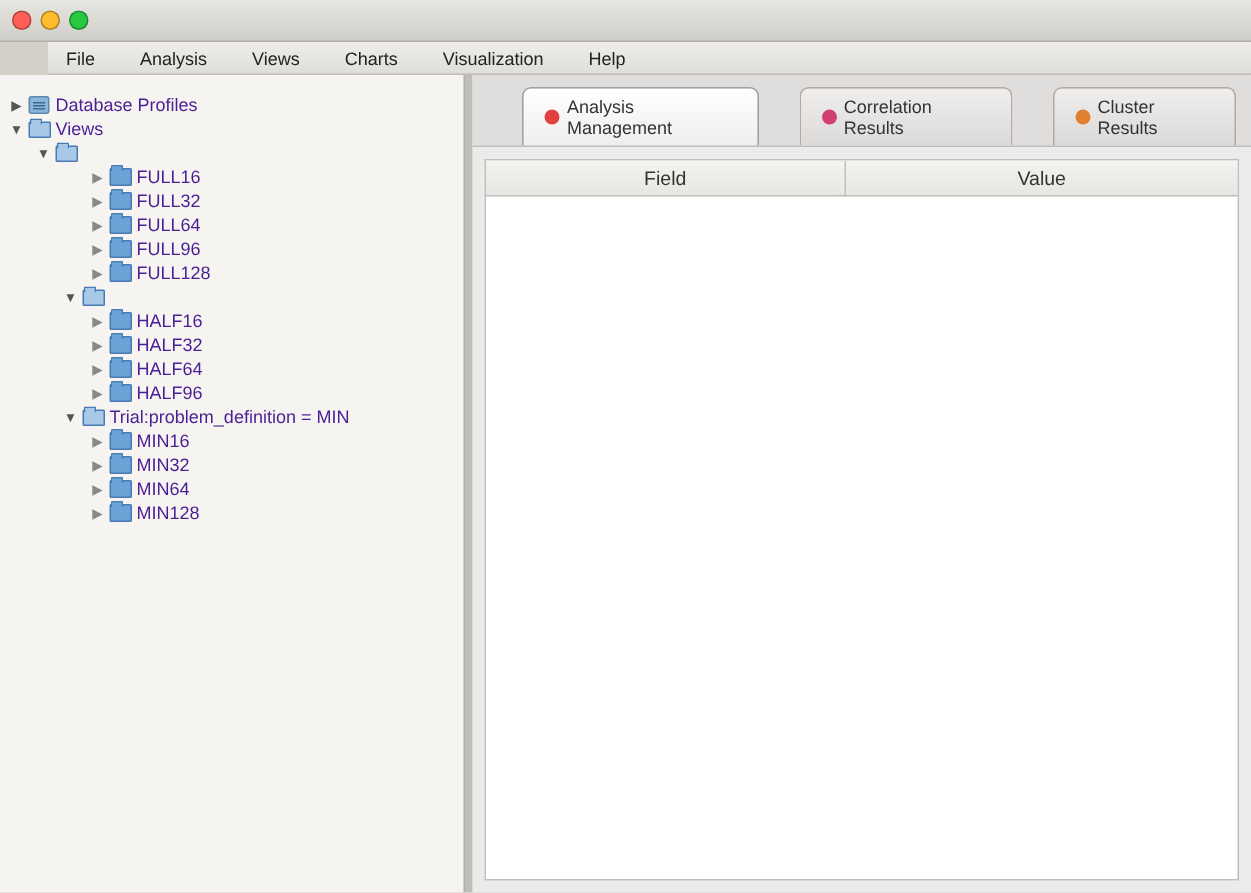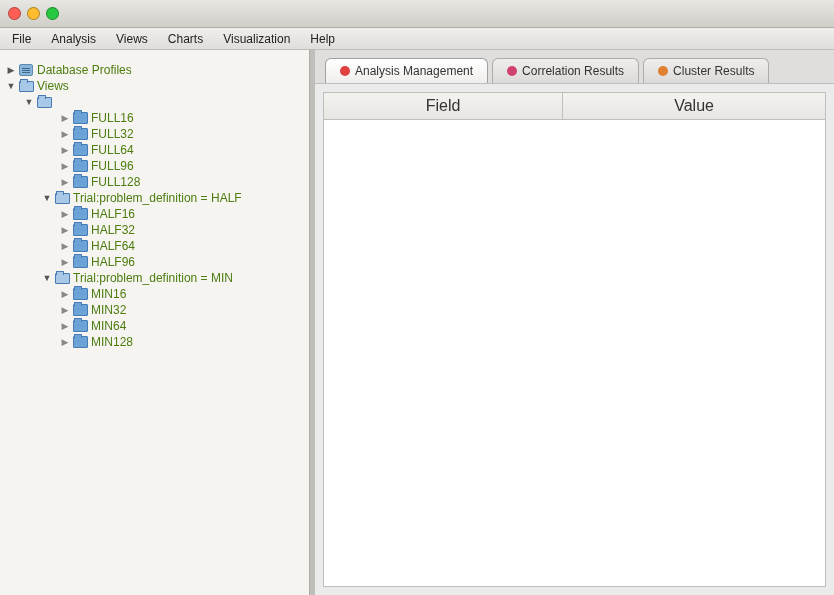--- a/index.html
+++ b/index.html
@@ -46,21 +46,22 @@
     }
 
     
     .menu-bar {
       background: linear-gradient(to bottom, #f0eeec, #e0deda);
       height: 22px;
       display: flex;
       align-items: center;
       padding: 0 4px;
       border-bottom: 1px solid #c0beba;
-      gap: 4px;
+      gap: 14px;
+      margin-left: 32px;
     }
     .menu-item {
       padding: 2px 8px;
       font-size: 12px;
       color: #222;
       cursor: pointer;
       border-radius: 3px;
     }
 
     
@@ -174,21 +175,21 @@
       align-items: center;
       gap: 1px;
     }
     .db-icon-line {
       width: 8px;
       height: 1px;
       background: #3a6a90;
     }
     .tree-label {
       font-size: 12px;
-      color: #4d7c0f;
+      color: #4c1d95;
     }
 
     
     .right-panel {
       flex: 1;
       background: #ebebeb;
       display: flex;
       flex-direction: column;
       overflow: hidden;
     }
@@ -207,20 +208,21 @@
       align-items: center;
       gap: 5px;
       padding: 5px 14px;
       border: 1px solid #b0aaa8;
       border-bottom: none;
       border-radius: 6px 6px 0 0;
       background: linear-gradient(to bottom, #f0eeec, #dcdad8);
       cursor: pointer;
       font-size: 12px;
       color: #333;
+      margin-left: 23px;
     }
     .tab.active {
       background: linear-gradient(to bottom, #ffffff, #f0eeec);
       border-color: #a0a0a0;
       font-weight: 500;
     }
     .tab-dot {
       width: 10px;
       height: 10px;
       border-radius: 50%;
@@ -242,21 +244,21 @@
       width: 100%;
       border-collapse: collapse;
     }
     .results-table th {
       background: linear-gradient(to bottom, #f5f3f0, #e8e6e2);
       border-bottom: 1px solid #c0beba;
       border-right: 1px solid #c0beba;
       padding: 4px 8px;
       text-align: center;
       font-weight: 500;
-      font-size: 16px;
+      font-size: 13px;
       color: #333;
     }
     .results-table th:last-child { border-right: none; }
 
     
     ::-webkit-scrollbar { width: 8px; height: 8px; }
     ::-webkit-scrollbar-track { background: #e8e6e2; }
     ::-webkit-scrollbar-thumb { background: #b0aea8; border-radius: 4px; }
 
     .splitter {
@@ -357,21 +359,20 @@
             <div class="folder-icon"></div>
           </span>
           <span class="tree-label">FULL128</span>
         </div>
         <div class="tree-item">
           <span class="tree-indent" style="width: 40px; display: inline-block;"></span>
           <span class="tree-arrow open"></span>
           <span class="tree-icon">
             <div class="folder-icon-open"></div>
           </span>
-          <span class="tree-label">Trial:problem_definition = HALF</span>
         </div>
         <div class="tree-item">
           <span class="tree-indent" style="width: 58px; display: inline-block;"></span>
           <span class="tree-arrow leaf"></span>
           <span class="tree-icon">
             <div class="folder-icon"></div>
           </span>
           <span class="tree-label">HALF16</span>
         </div>
         <div class="tree-item">

